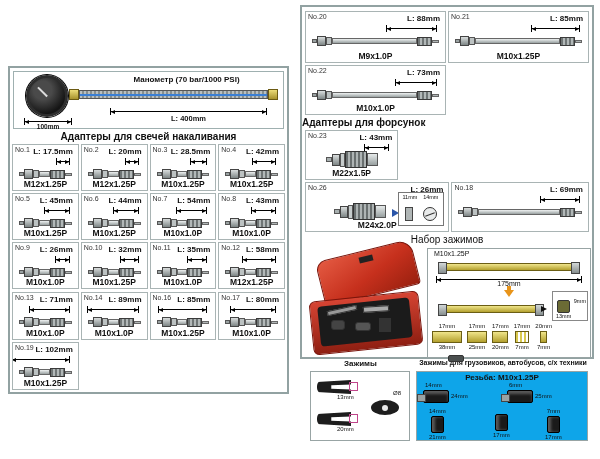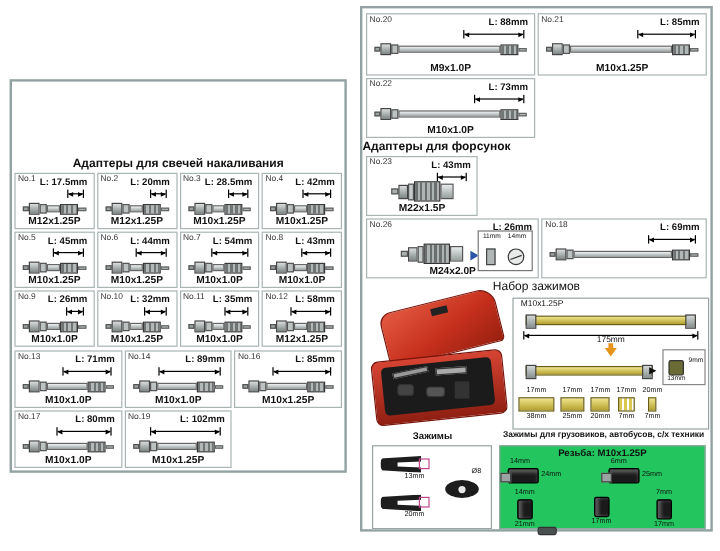--- a/index.html
+++ b/index.html
@@ -1,20 +1,20 @@
 <!DOCTYPE html>
 <html><head>
 <meta charset="utf-8">
 <style>
   *{margin:0;padding:0;box-sizing:border-box}
   html,body{width:600px;height:459px;background:#fff;overflow:hidden;
     font-family:"Liberation Sans",sans-serif;color:#111;position:relative}
   .panel{position:absolute;border:2px solid #92a2a2;background:#fff}
   #left-panel{left:8px;top:66px;width:281px;height:328px}
-  #right-panel{left:300px;top:5px;width:294px;height:438px}
+  #right-panel{left:300px;top:5px;width:294px;height:354px}
 
   
   .grid{position:absolute;display:grid;gap:2px;left:2px;right:2px}
   .cell{position:relative;border:1px solid #a9b4b4;background:#fff;overflow:hidden}
   .no{position:absolute;left:2px;top:1px;font-size:7px;color:#333}
   .len{position:absolute;top:2px;right:5px;font-size:8px;font-weight:bold;white-space:nowrap}
   .dim{position:absolute;top:13px;right:8px;height:7px;border-left:1px solid #000;border-right:1px solid #000;
        background:linear-gradient(#000,#000) center/100% 1px no-repeat}
   .dim::before,.dim::after{content:"";position:absolute;top:50%;transform:translateY(-50%);
        border-top:2.5px solid transparent;border-bottom:2.5px solid transparent}
@@ -49,21 +49,21 @@
      background:repeating-linear-gradient(90deg,#b9bfbf 0 2px,#868e8e 2px 4px)}
   #hose::after{content:"";position:absolute;left:0;right:0;top:3px;height:2px;background:#3a7fd5}
   #mano-label{position:absolute;left:84px;right:8px;top:3px;text-align:center;font-size:8px;font-weight:bold}
   #dim400{left:96px;right:16px;top:36px}
   #label400{position:absolute;left:96px;right:16px;top:42px;text-align:center;font-size:7.5px;font-weight:bold}
   #dim100{left:10px;top:46px;width:48px}
   #label100{position:absolute;left:10px;width:48px;top:51px;text-align:center;font-size:6.5px;font-weight:bold}
   #glow-header{position:absolute;left:0;right:0;top:63px;text-align:center;font-weight:bold;font-size:10px}
   #glow-grid-1{top:76px;grid-template-columns:repeat(4,1fr)}
   #glow-grid-1 .cell{height:47px}
-  #glow-grid-2{top:224px;grid-template-columns:repeat(3,1fr)}
+  #glow-grid-2{top:224px;grid-template-columns:repeat(4,1fr)}
   #glow-grid-2 .cell{height:48px}
 
   
   #r-row1{top:4px;grid-template-columns:1fr 1fr;left:3px;right:3px}
   #r-row1 .cell{height:52px}
   #r-row2{top:58px;grid-template-columns:1fr 1fr;left:3px;right:3px}
   #r-row2 .cell{height:50px}
   #inj-header{position:absolute;left:0;right:0;top:110px;font-weight:bold;font-size:10px}
   #inj-grid{top:123px;grid-template-columns:repeat(3,1fr);left:3px;right:3px}
   #inj-grid .cell{height:50px}
@@ -136,41 +136,52 @@
   .f1{left:6px;top:8px}.f2{left:6px;top:40px}
   .dimsq{position:absolute;width:9px;height:9px;border:1px solid #c0468a}
   .s1{left:38px;top:10px}.s2{left:38px;top:42px}
   .fork-lab{position:absolute;font-size:6px}
   #fl1{left:26px;top:22px}#fl2{left:26px;top:54px}
   .oval{position:absolute;right:10px;top:28px;width:28px;height:15px;background:#1d1d1d;border-radius:50%}
   .oval::after{content:"";position:absolute;left:11px;top:5px;width:6px;height:6px;background:#e8e8e8;border-radius:50%}
   #oval-lab{position:absolute;right:8px;top:18px;font-size:6px}
 
   
-  #thread-box{position:absolute;left:114px;top:364px;width:172px;height:70px;border:1px solid #98a4a4;background:#22c55e}
+  #thread-box{position:absolute;left:114px;top:364px;width:172px;height:70px;border:1px solid #98a4a4;background:#0ea5e9}
   #tb-title{position:absolute;left:0;right:0;top:1px;text-align:center;font-weight:bold;font-size:8px}
   #tparts{position:absolute;left:2px;top:0;right:2px;bottom:0}
   .hpart,.vpart{position:absolute;font-size:6px;line-height:7px}
   .hpart{display:flex;align-items:center;gap:2px}
   .hpart .pl-top{position:absolute;left:2px;top:-8px;white-space:nowrap}
   .pbody-h{width:26px;height:13px;background:#1a1a1a;border:1px solid #000;border-radius:2px;
      box-shadow:inset 0 3px 3px rgba(255,255,255,.28);position:relative}
   .pbody-h::before{content:"";position:absolute;left:-7px;top:3px;width:7px;height:6px;background:#9aa2a2;border:1px solid #444}
   .vpart{display:flex;flex-direction:column;align-items:center}
   .pbody-v{width:13px;height:17px;background:#1a1a1a;border:1px solid #000;border-radius:2px;
      box-shadow:inset 3px 0 3px rgba(255,255,255,.28);margin:1px 0}
   .pl-side{white-space:nowrap}
   .pl-top,.pl-bottom{white-space:nowrap}
 
   #bottom-tab{position:absolute;left:146px;bottom:-5px;width:16px;height:7px;background:#4a4f4f;border:1px solid #333;border-radius:2px}
 </style>
 </head>
 <body>
 
 <div id="left-panel" class="panel">
+  <div id="mano-box">
+    <div id="gauge"></div>
+    <div id="hfit-l" class="hfit"></div>
+    <div id="hose"></div>
+    <div id="hfit-r" class="hfit"></div>
+    <div id="mano-label">Манометр (70 bar/1000 PSI)</div>
+    <div id="dim400" class="dim"></div>
+    <div id="label400">L: 400mm</div>
+    <div id="dim100" class="dim"></div>
+    <div id="label100">100mm</div>
+  </div>
   <div id="glow-header">Адаптеры для свечей накаливания</div>
   <div id="glow-grid-1" class="grid">
       <div class="cell">
         <div class="no">No.1</div>
         <div class="len">L: 17.5mm</div>
         <div class="dim" style="width: 14px;"></div>
         <div class="rod">
           <span class="seg tipL"></span>
           <span class="seg nut"></span>
           <span class="seg collar"></span>

